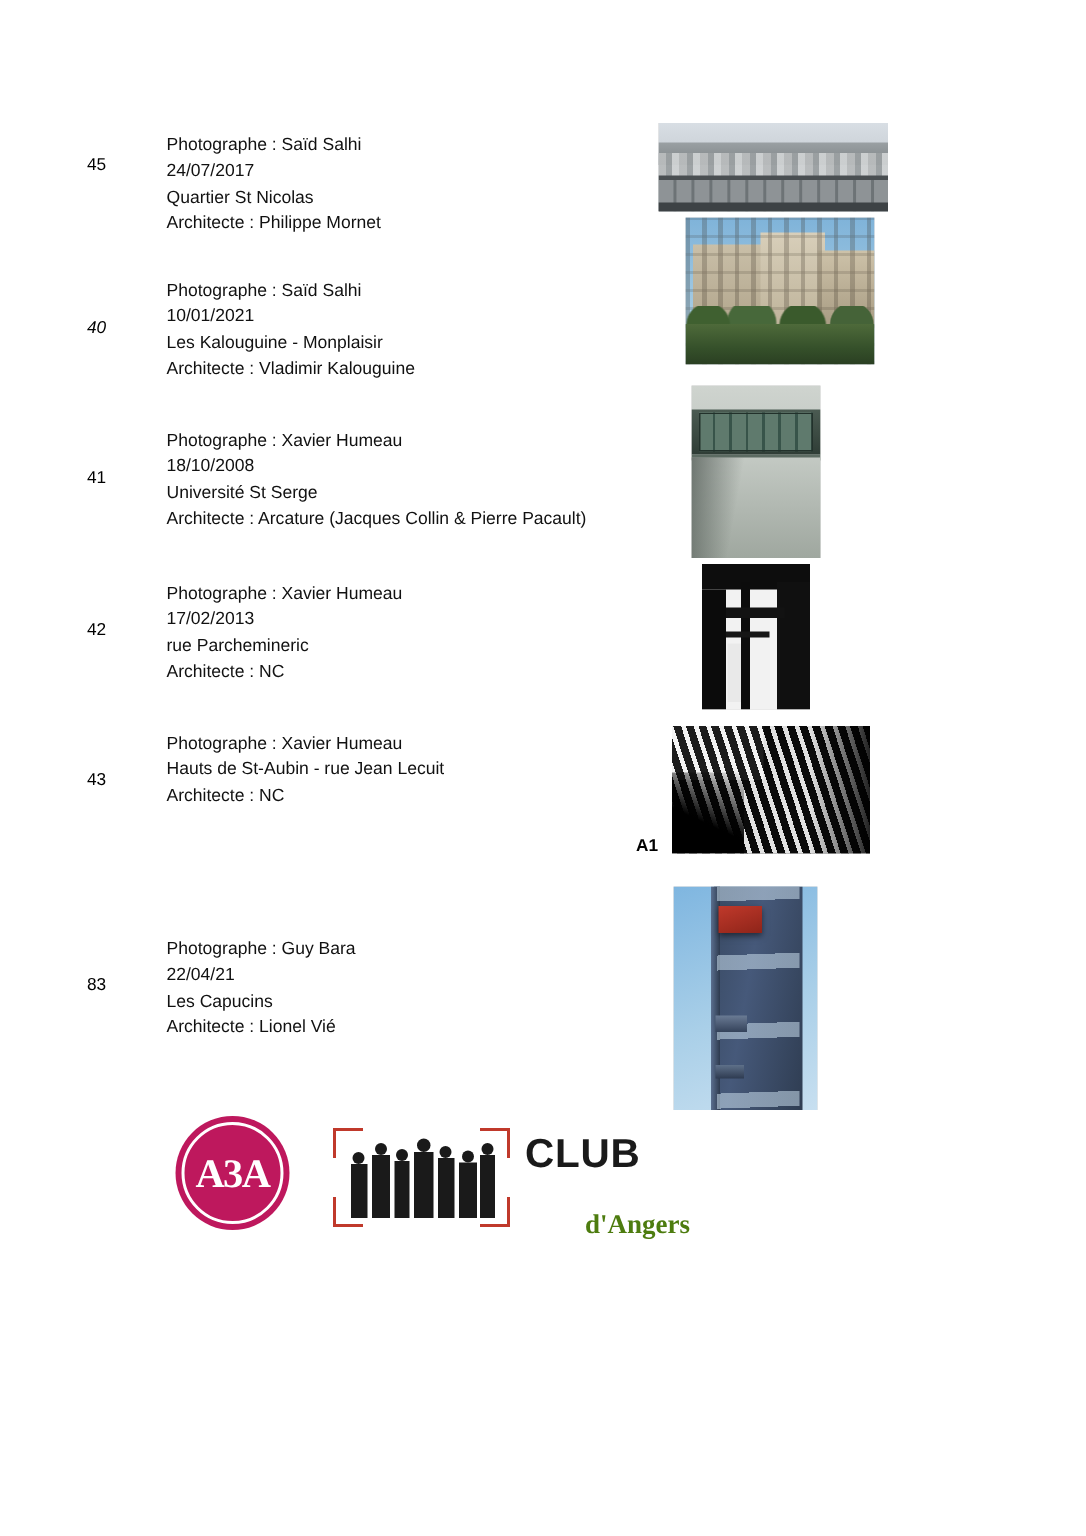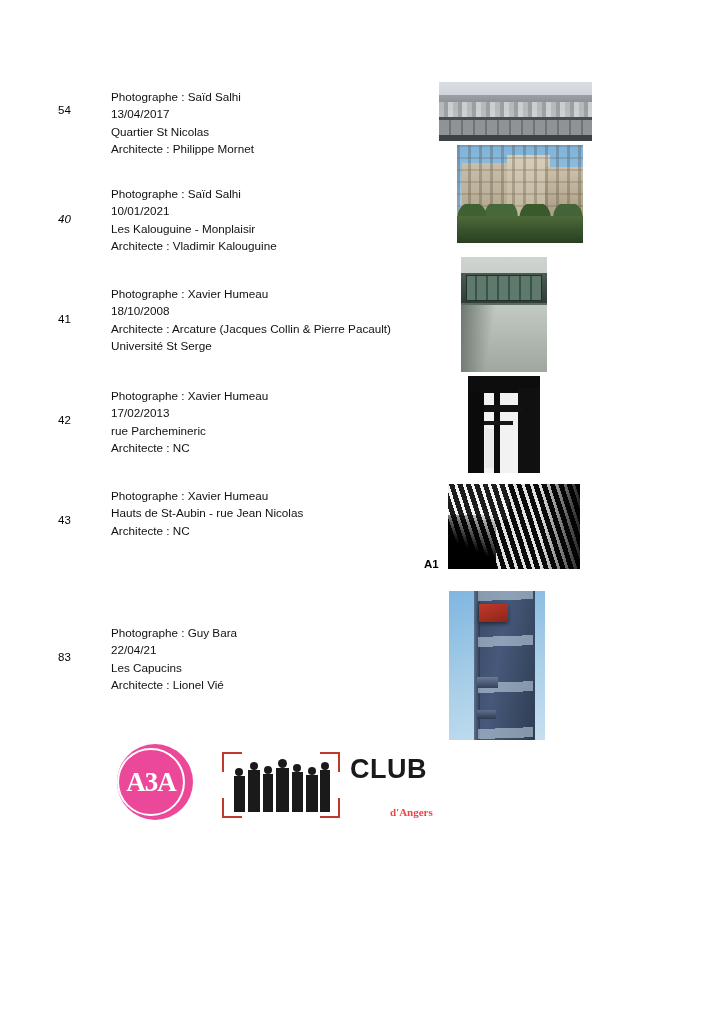--- a/index.html
+++ b/index.html
@@ -201,22 +201,22 @@
   .ph44 .balcony2 {
     position:absolute; left:29%; top:80%; width:20%; height:6%;
     background: linear-gradient(180deg,#5e7089,#2e3b51);
   }
 
   
   .logo-a3a {
     position:absolute;
     width: 76px; height: 76px;
     border-radius: 50%;
-    background: #ec4899;
-    display:flex; align-items:center; justify-content:flex-start;
+    background: #be185d;
+    display:flex; align-items:center; justify-content:center;
   }
   .logo-a3a .inner {
     width: 64px; height: 64px;
     border-radius: 50%;
     border: 2px solid #ffffff;
     display:flex; align-items:center; justify-content:center;
     color:#ffffff;
     font-family:"Liberation Serif", serif;
     font-size: 27px;
     letter-spacing: -1px;
@@ -253,34 +253,34 @@
     letter-spacing:.5px;
   }
   .logo-club .txt-photo {
     position:absolute; left:128px; top:28px;
     font-size: 27px; font-weight:700; color:#c0392b;
     font-family:"Liberation Sans", sans-serif;
     letter-spacing:.5px;
   }
   .logo-club .txt-angers {
     position:absolute; left:168px; top:54px;
-    font-size: 11px; font-weight:700; color:#ef4444;
+    font-size: 18px; font-weight:700; color:#4d7c0f;
     font-family:"Liberation Serif", serif;
   }
 </style>
 </head>
 <body>
 
 <div class="page">
 
   <div class="entry" style="top:84px;">
-    <div class="entry-number" style="top:20px;">54</div>
+    <div class="entry-number" style="top:20px;">45</div>
     <div class="entry-text" style="top:4px;">
       <div>Photographe : Saïd Salhi</div>
-      <div>13/04/2017</div>
+      <div>24/07/2017</div>
       <div>Quartier St Nicolas</div>
       <div>Architecte : Philippe Mornet</div>
     </div>
     <div class="photo ph39" style="left:439px; top:-2px; width:153px; height:59px;">
       <div class="layer sky"></div>
       <div class="hills"></div>
       <div class="blds"></div>
       <div class="roofline"></div>
       <div class="roofs"></div>
       <div class="dark"></div>
@@ -304,22 +304,22 @@
       <div class="trees"></div>
       <div class="green"></div>
     </div>
   </div>
 
   <div class="entry" style="top:285px;">
     <div class="entry-number" style="top:28px;">41</div>
     <div class="entry-text" style="top:0px;">
       <div>Photographe : Xavier Humeau</div>
       <div>18/10/2008</div>
+      <div>Université St Serge</div>
       <div>Architecte : Arcature (Jacques Collin &amp; Pierre Pacault)</div>
-      <div>Université St Serge</div>
     </div>
     <div class="photo ph41" style="left:461px; top:-28px; width:86px; height:115px;">
       <div class="layer bg"></div>
       <div class="band"></div>
       <div class="glass"></div>
       <div class="rail"></div>
       <div class="wall"></div>
       <div class="shadow"></div>
     </div>
   </div>
@@ -341,21 +341,21 @@
       <div class="beam"></div>
       <div class="beam2"></div>
       <div class="light"></div>
     </div>
   </div>
 
   <div class="entry" style="top:487px;">
     <div class="entry-number" style="top:27px;">43</div>
     <div class="entry-text" style="top:0px;">
       <div>Photographe : Xavier Humeau</div>
-      <div>Hauts de St-Aubin - rue Jean Nicolas</div>
+      <div>Hauts de St-Aubin - rue Jean Lecuit</div>
       <div>Architecte : NC</div>
     </div>
     <div class="a1-label" style="left:424px; top:71px;">A1</div>
     <div class="photo ph43" style="left:448px; top:-3px; width:132px; height:85px;">
       <div class="layer bg"></div>
       <div class="sky"></div>
       <div class="stripes"></div>
       <div class="dark-l"></div>
       <div class="fade"></div>
     </div>

